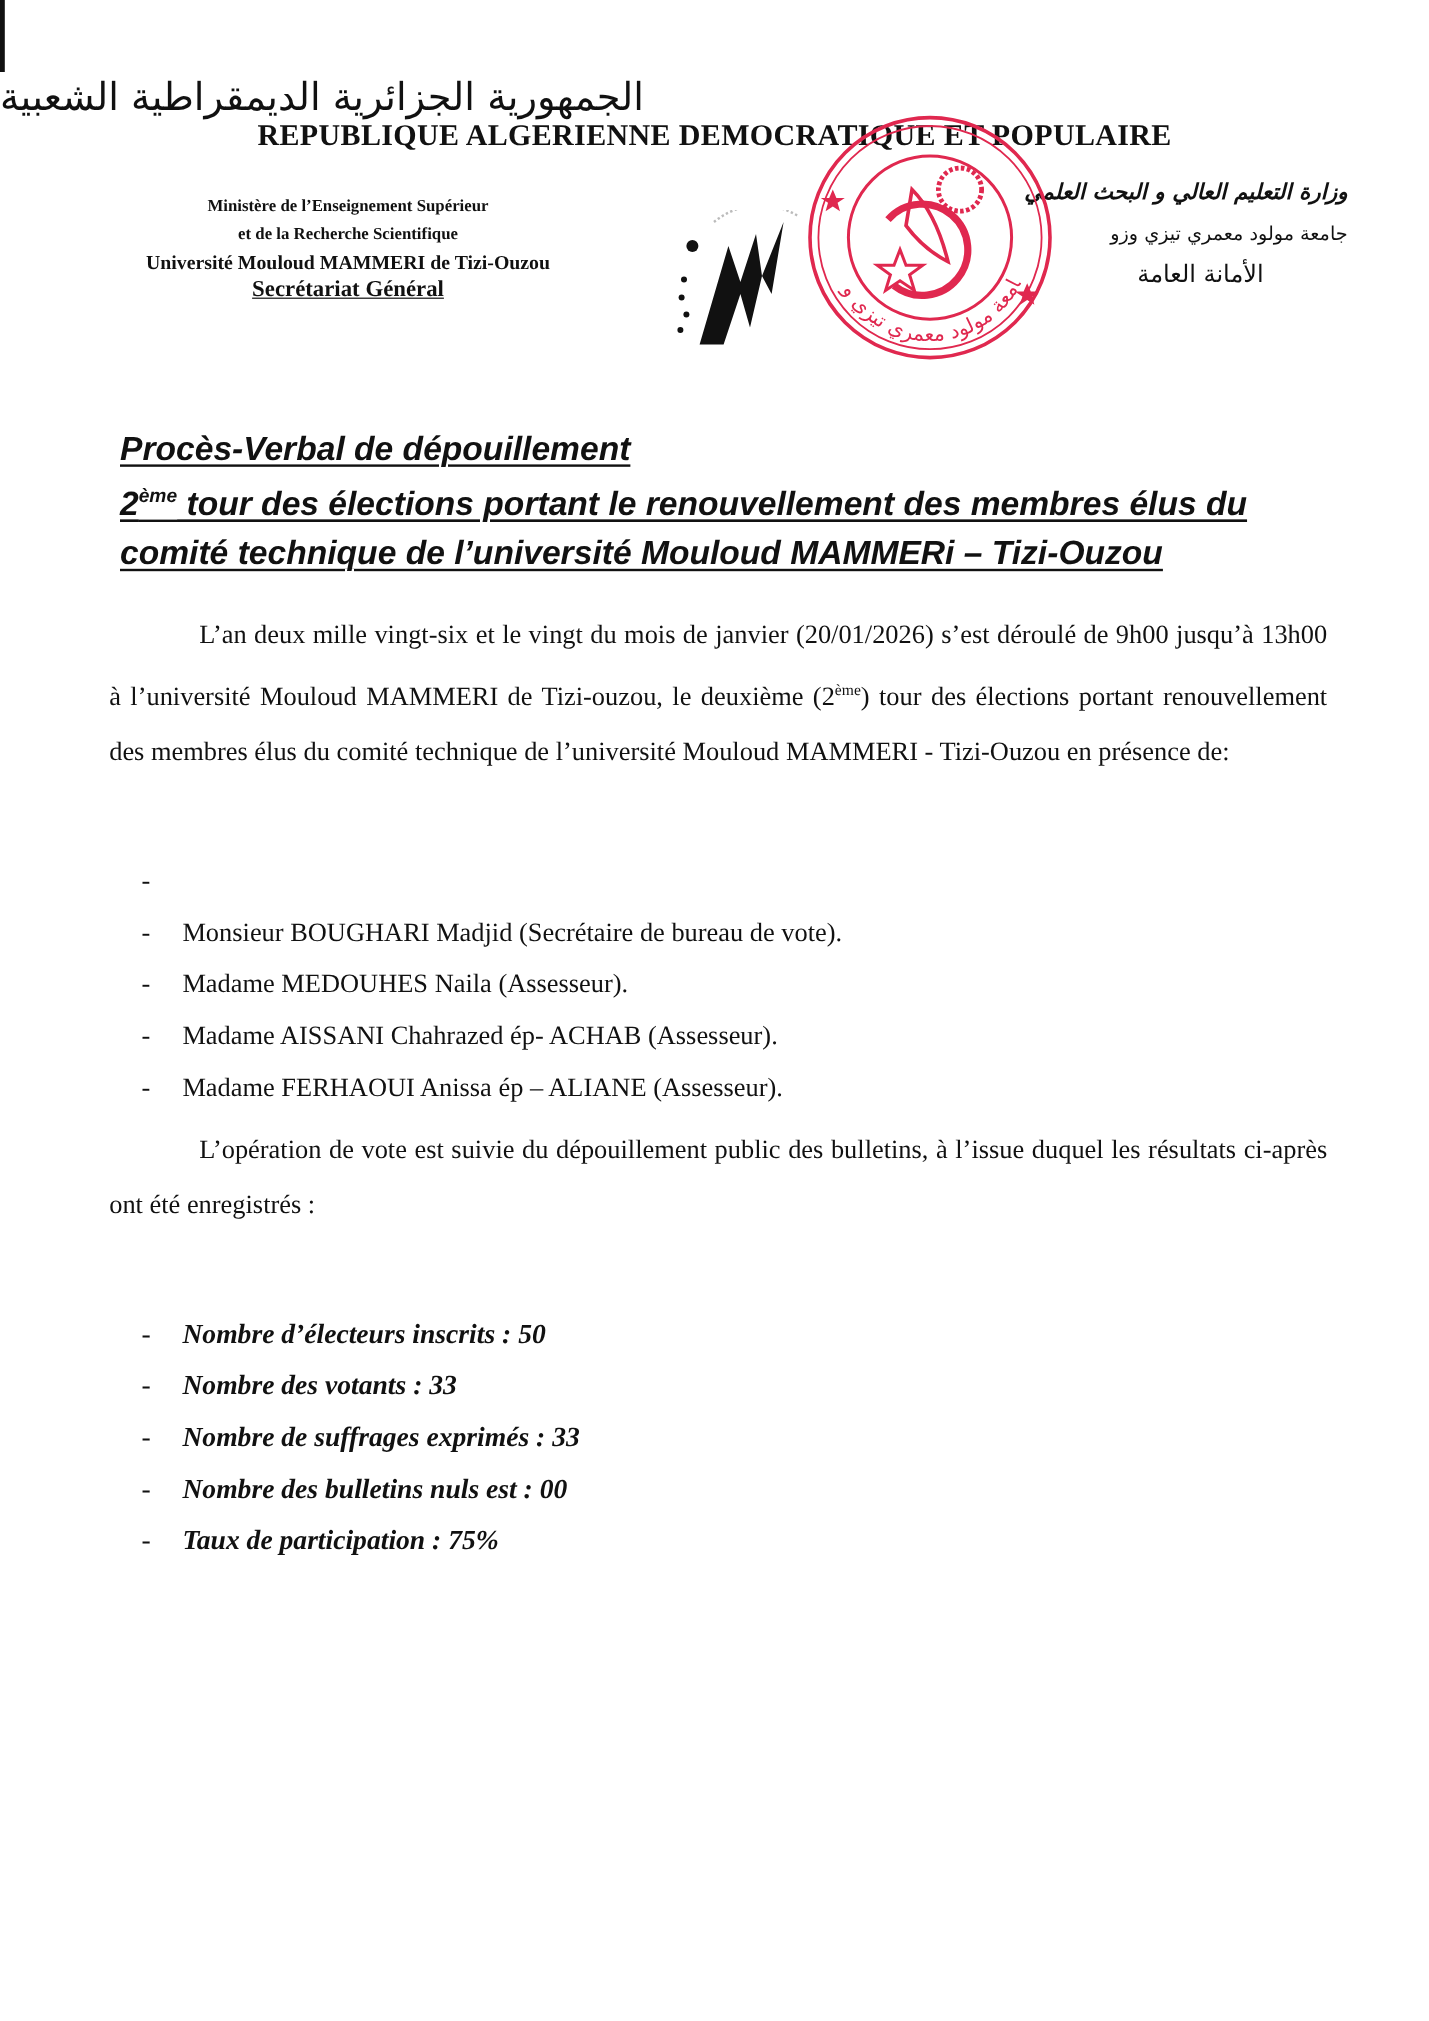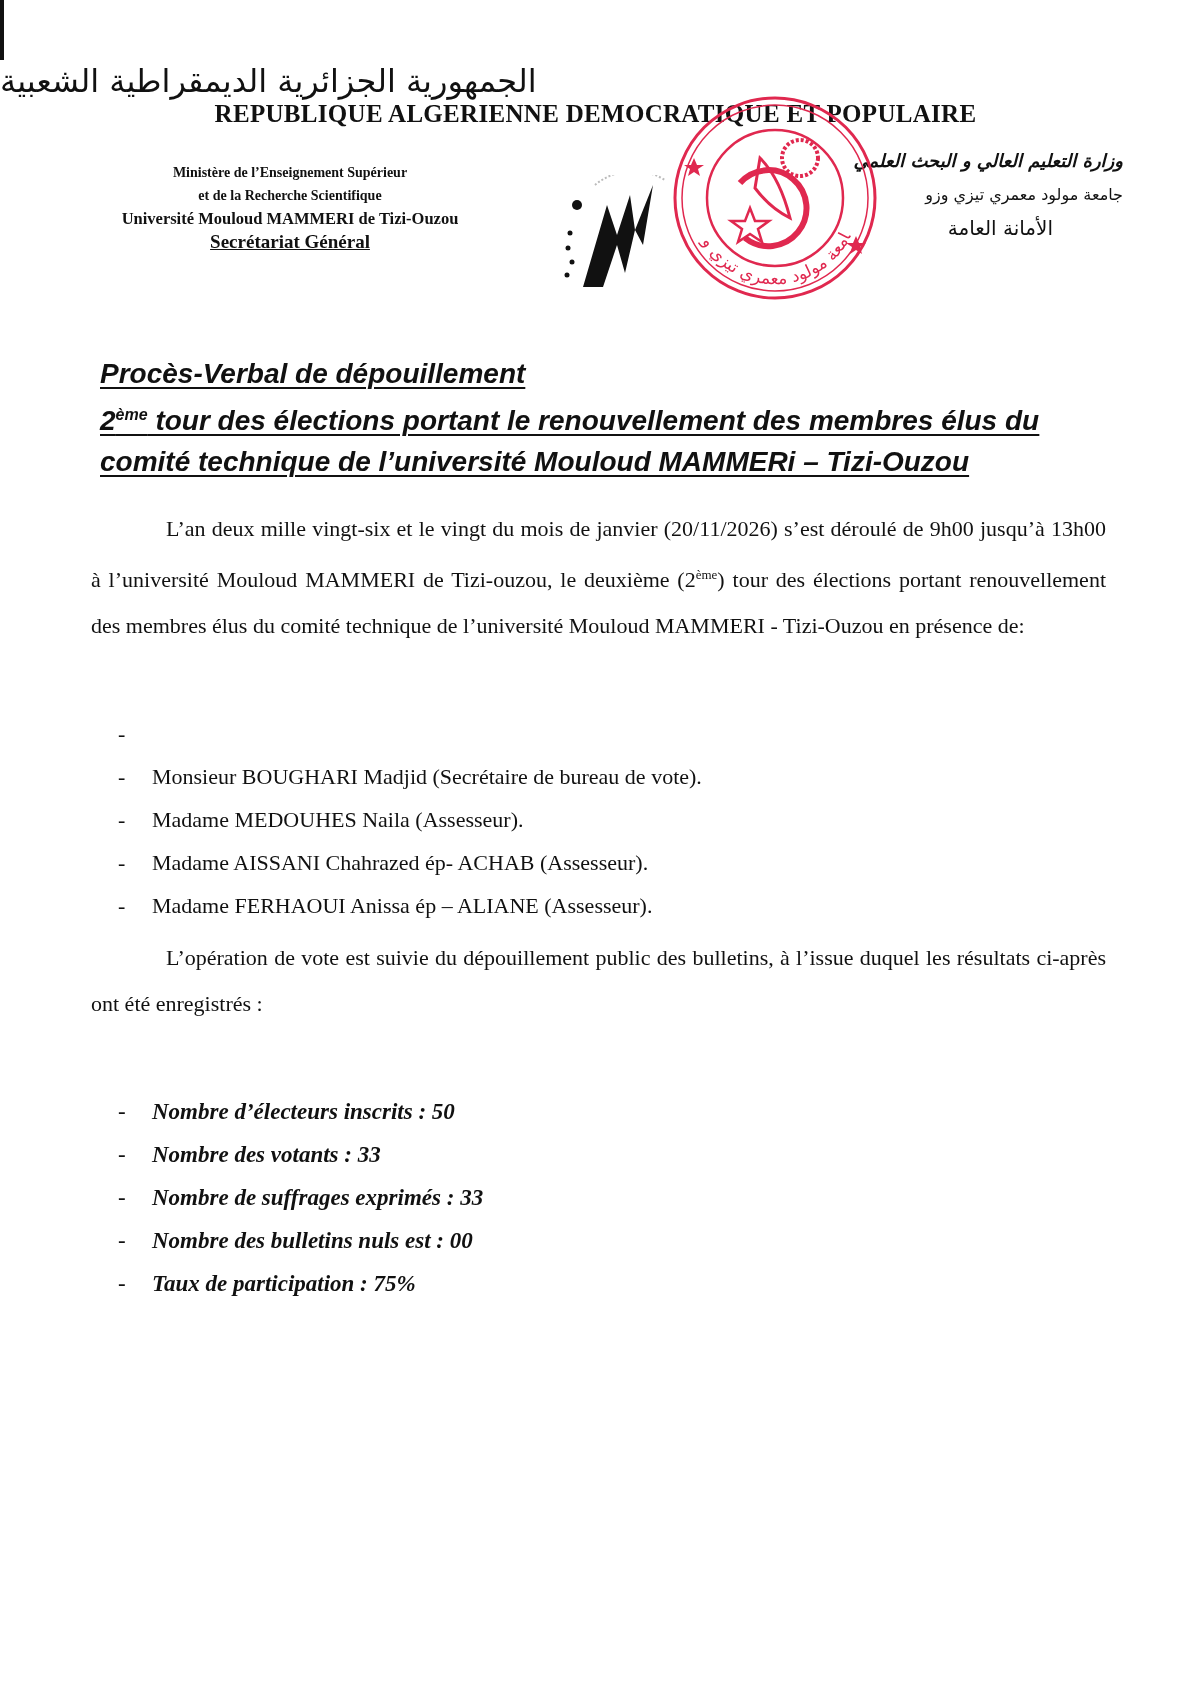--- a/index.html
+++ b/index.html
@@ -90,21 +90,21 @@
   </text>
 </svg>
 
 <div class="doc-title">
   <div><span>Procès-Verbal de dépouillement</span></div>
   <div><span><span>2</span><sup>ème</sup><span> tour des élections portant le renouvellement des membres élus du</span></span></div>
   <div><span>comité technique de l’université Mouloud MAMMERi – Tizi-Ouzou</span></div>
 </div>
 
 <div class="para p1">
-  <span class="indent"></span><span>L’an deux mille vingt-six et le vingt du mois de janvier (20/11/2026) s’est déroulé de 9h00 jusqu’à 13h00 à l’université Mouloud MAMMERI de Tizi-ouzou, le deuxième (2</span><sup>ème</sup><span>) tour des élections portant renouvellement des membres élus du comité technique de l’université Mouloud MAMMERI - Tizi-Ouzou en présence de:</span>
+  <span class="indent"></span><span>L’an deux mille vingt-six et le vingt du mois de janvier (20/01/2026) s’est déroulé de 9h00 jusqu’à 13h00 à l’université Mouloud MAMMERI de Tizi-ouzou, le deuxième (2</span><sup>ème</sup><span>) tour des élections portant renouvellement des membres élus du comité technique de l’université Mouloud MAMMERI - Tizi-Ouzou en présence de:</span>
 </div>
 
 <ul class="list people">
   <li>
       <span class="dash">-</span>
     </li>
   <li>
       <span class="dash">-</span>
       <span>Monsieur BOUGHARI Madjid (Secrétaire de bureau de vote).</span>
     </li>

